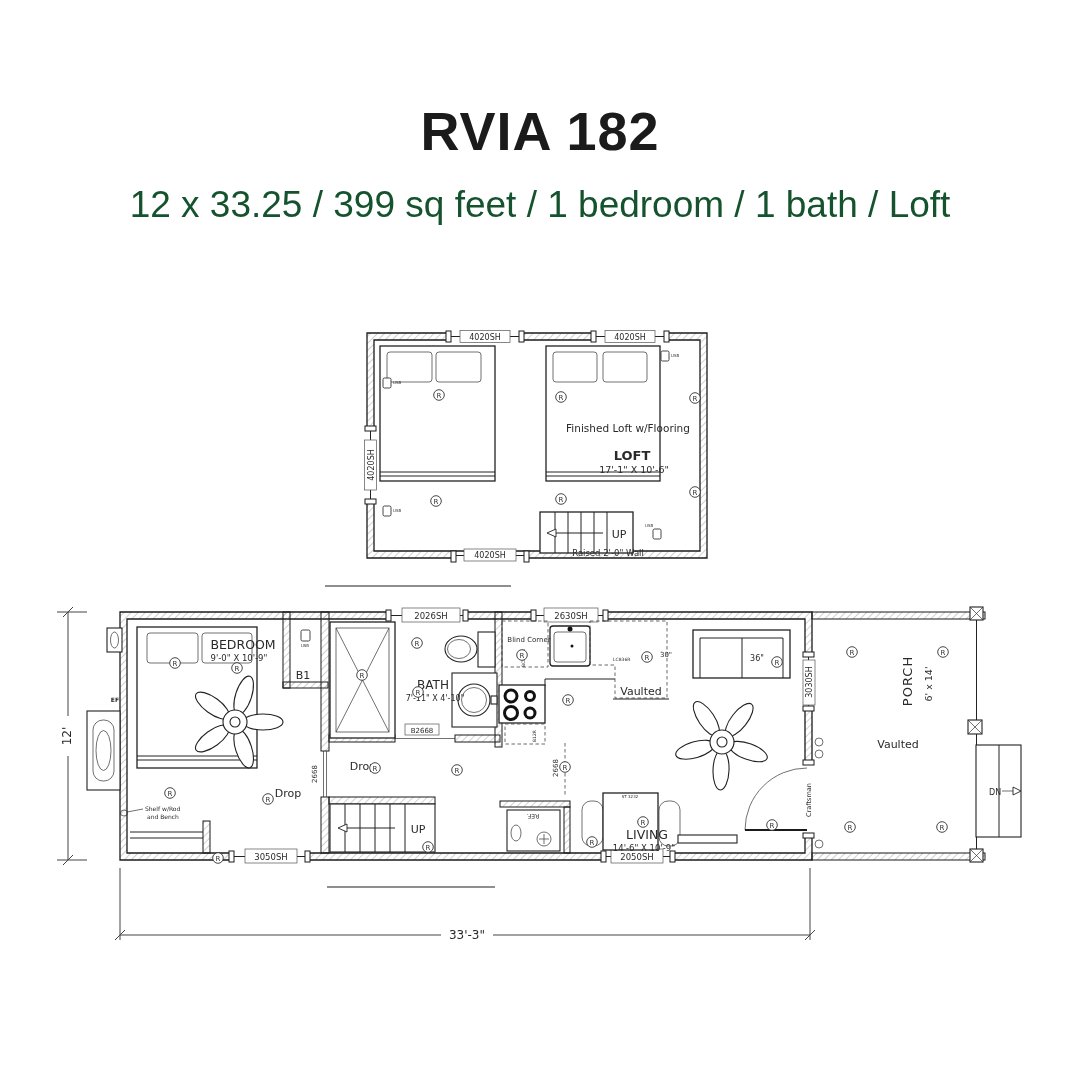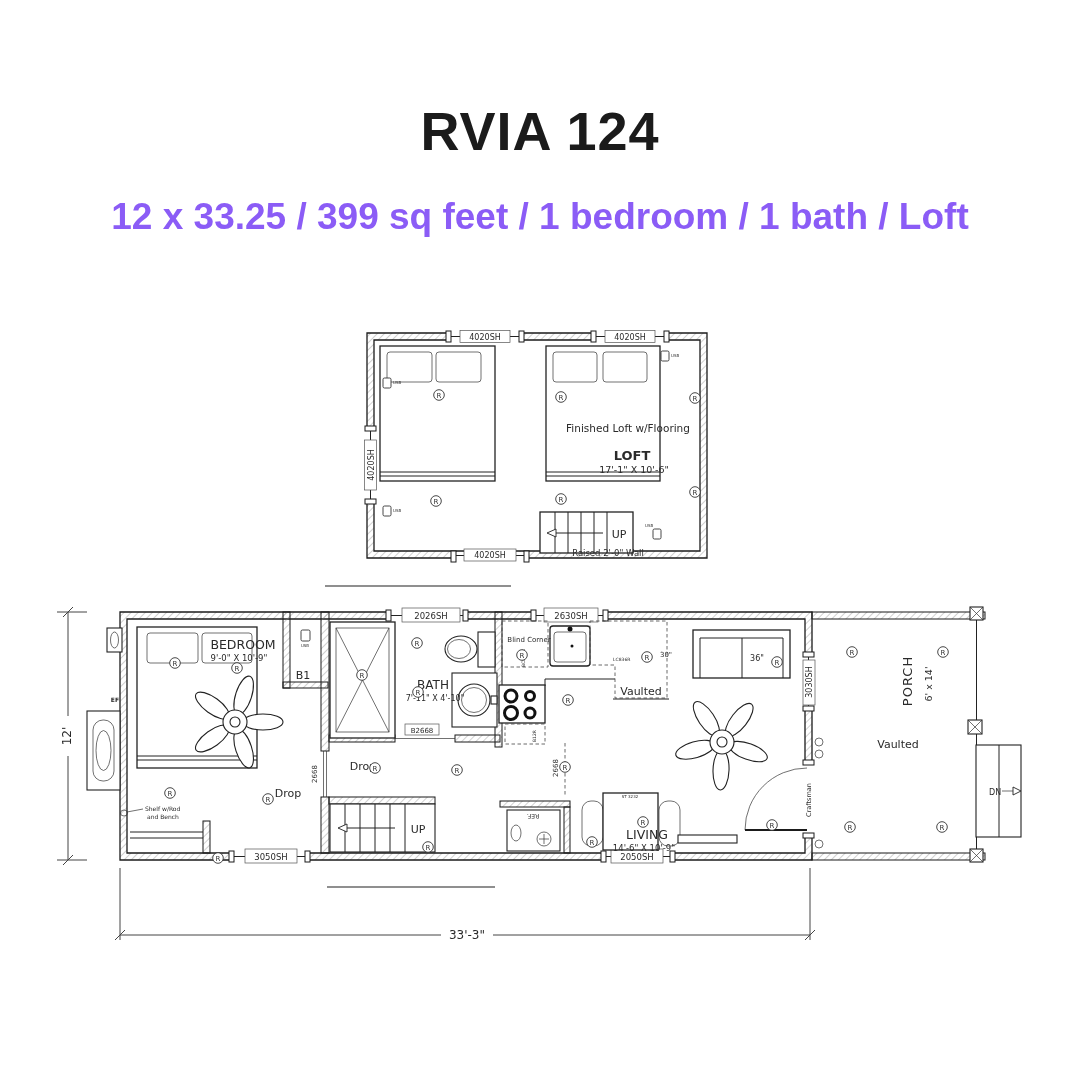--- a/index.html
+++ b/index.html
@@ -1,21 +1,21 @@
 <!DOCTYPE html>
 <html><head>
 <meta charset="utf-8">
 <style>
   html,body{margin:0;padding:0;background:#fff;}
   .page{position:relative;width:1080px;height:1080px;background:#ffffff;overflow:hidden;
         font-family:"Liberation Sans",sans-serif;color:#191919;}
   .hdr{position:absolute;top:0;left:0;width:1080px;text-align:center;}
   .hdr h1{margin:100px 0 0 0;font-size:54px;font-weight:800;letter-spacing:1px;color:#1b1b1b;
           font-family:"Liberation Sans",sans-serif;}
-  .hdr p{margin:34px 0 0 0;font-size:37px;font-weight:700;color:#8b5cf6;letter-spacing:0px;}
+  .hdr p{margin:22px 0 0 0;font-size:37px;font-weight:400;color:#14532d;letter-spacing:0px;}
   .sep{position:absolute;height:2px;background:#8f8f8f;}
   svg{position:absolute;}
   svg text{font-family:"DejaVu Sans",sans-serif;fill:#2a2a2a;}
   .w{fill:url(#hatch);fill-rule:evenodd;stroke:#1b1b1b;stroke-width:1.3;}
   .wt{fill:url(#hatch);stroke:#1b1b1b;stroke-width:1;}
   .ln{stroke:#222;fill:none;stroke-width:1;}
   .thin{stroke:#333;fill:none;stroke-width:.7;}
   .dash{stroke:#444;fill:none;stroke-width:.8;stroke-dasharray:3.5 2.5;}
   .fx{fill:#fff;stroke:#222;stroke-width:1.1;}
   .fxt{fill:#fff;stroke:#222;stroke-width:1.3;}
@@ -28,21 +28,21 @@
   .usb-b{fill:#fff;stroke:#333;stroke-width:.9;}
   .usb-t{font-size:4px;fill:#333;}
   .burner{fill:none;stroke:#111;stroke-width:3;}
 </style>
 </head>
 <body>
 
 <div class="page">
 
   <div class="hdr">
-    <h1>RVIA 124</h1>
+    <h1>RVIA 182</h1>
     <p>12 x 33.25 / 399 sq feet / 1 bedroom / 1 bath / Loft</p>
   </div>
 
   <svg style="left:363px;top:326px;" width="346" height="240" viewBox="0 0 346 240">
     <defs>
       <pattern id="hatch" patternUnits="userSpaceOnUse" width="5" height="5" patternTransform="rotate(45)">
         <line x1="0" y1="0" x2="0" y2="5" stroke="#8a8a8a" stroke-width="0.8"></line>
       </pattern>
     </defs>
 

